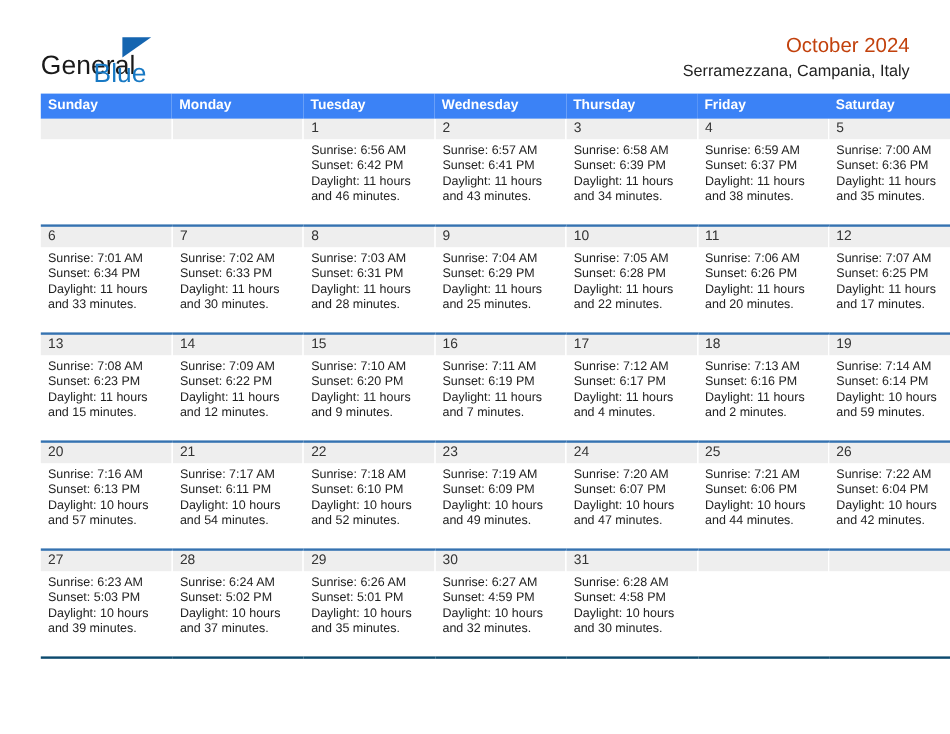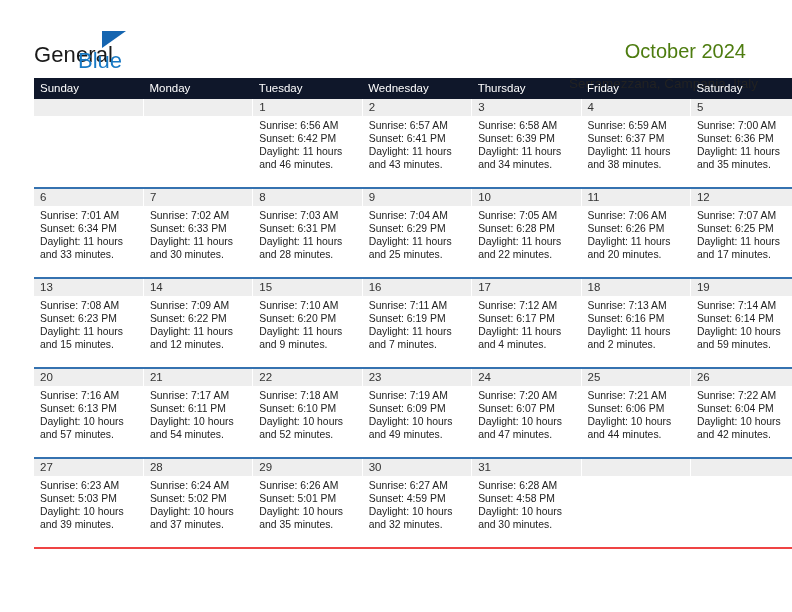--- a/index.html
+++ b/index.html
@@ -62,60 +62,60 @@
     top: 22px;
     font-size: 22px;
     color: #1879c4;
     font-family: "Liberation Sans", sans-serif;
   }
   .titles {
     text-align: right;
     padding-top: 0px;
   }
   .cal-title {
-    font-size: 20px;
-    color: #4d7c0f;
+    font-size: 17px;
+    color: #c2410c;
     font-weight: normal;
     line-height: 1.18;
-    margin: 12px;
+    margin: 0;
   }
   .cal-subtitle {
     font-size: 13.5px;
     color: #222222;
     margin-top: 3px;
     line-height: 1.2;
   }
 
   
   .calendar {
     width: 724px;
     margin-top: 6px;
     border-collapse: collapse;
     table-layout: fixed;
   }
   .calendar th {
-    background: #0f172a;
+    background: #3b82f6;
     color: #ffffff;
     font-size: 11.5px;
-    font-weight: normal;
+    font-weight: bold;
     text-align: left;
     padding: 4px 0 5px 6px;
     border: none;
     width: 103.42px;
   }
   .week-row td {
     vertical-align: top;
     padding: 0;
     border-bottom: 2px solid #3572b0;
     border-right: 1px solid #ffffff;
     height: 88px;
     box-sizing: border-box;
   }
   .week-row:last-child td {
-    border-bottom: 2px solid #ef4444;
+    border-bottom: 2px solid #0c4a6e;
   }
   .daycell {
     height: 88px;
     box-sizing: border-box;
   }
   .daynum {
     background: #eeeeee;
     font-size: 11.5px;
     color: #333333;
     padding: 2px 0 2px 6px;

